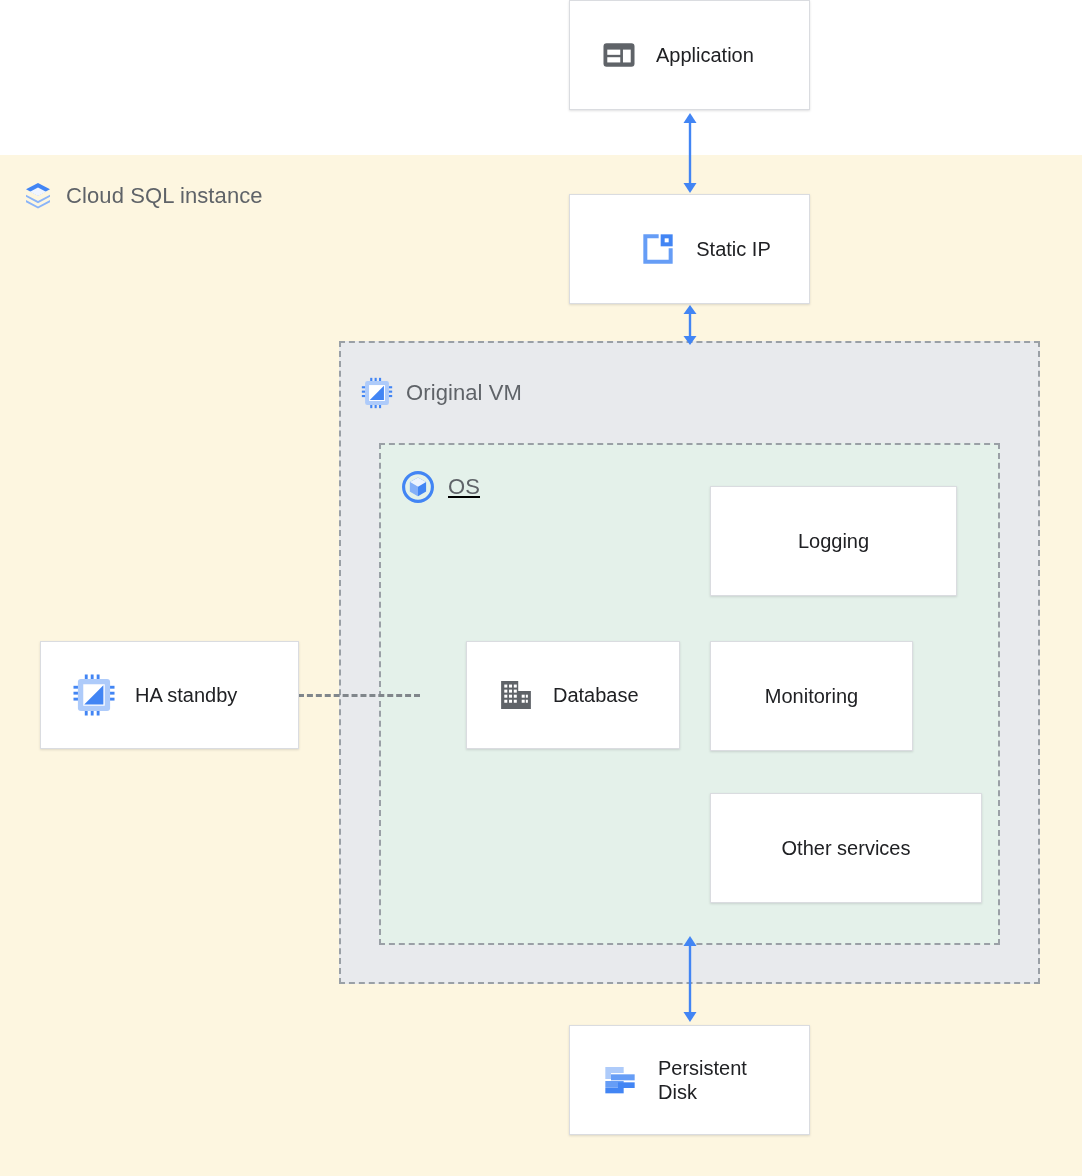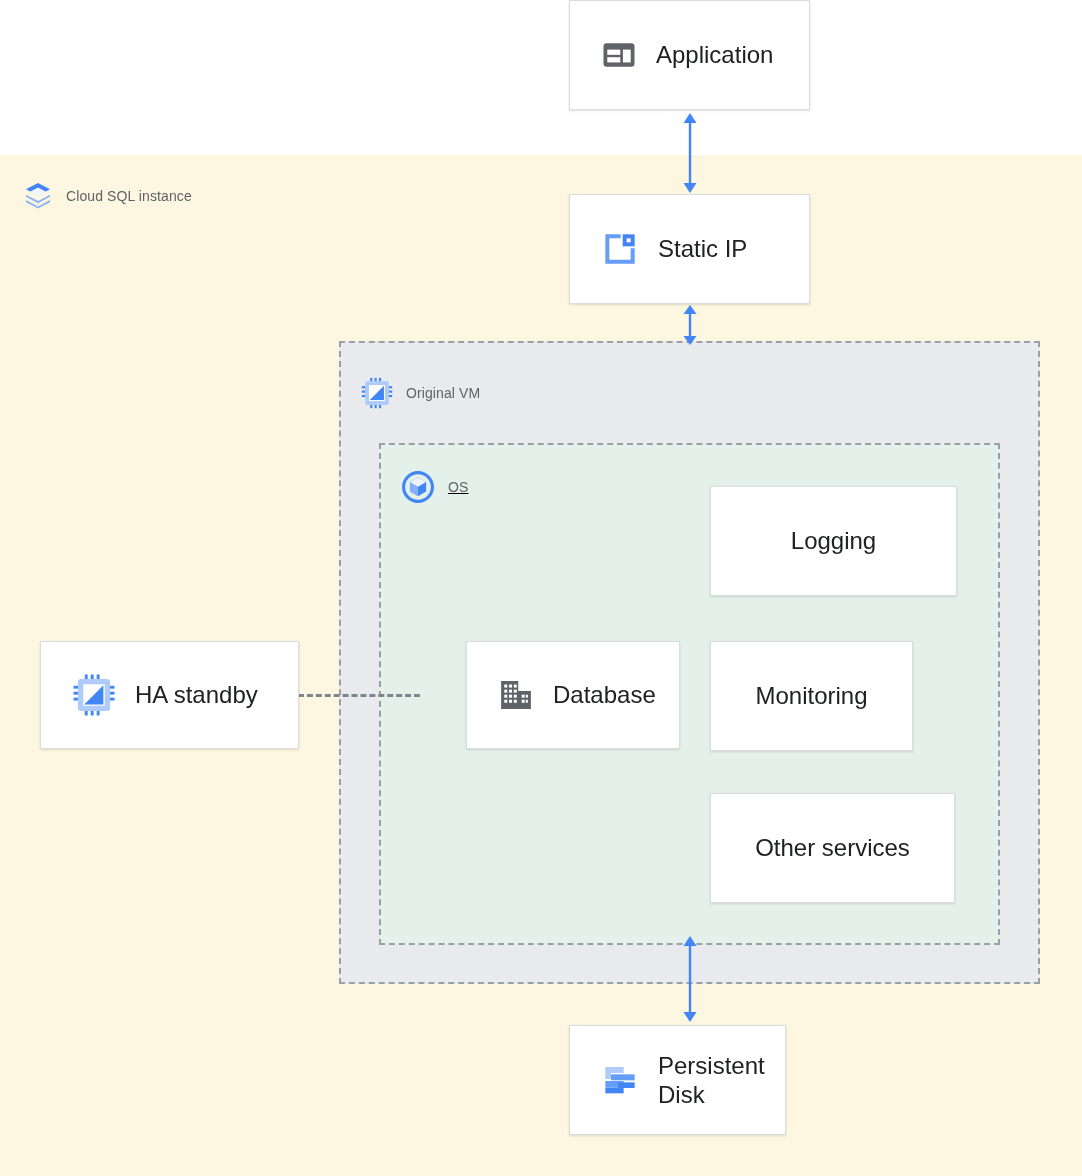--- a/index.html
+++ b/index.html
@@ -26,21 +26,21 @@
     height: 1021px;
     background: #fdf6e0;
   }
   .region-header {
     position: absolute;
     display: flex;
     align-items: center;
     gap: 12px;
   }
   .region-label {
-    font-size: 14px;
+    font-size: 22px;
     color: #5f6368;
     white-space: nowrap;
     letter-spacing: 0.1px;
   }
 
   
   .vm-container {
     position: absolute;
     left: 339px;
     top: 341px;
@@ -66,21 +66,21 @@
     position: absolute;
     background: #ffffff;
     border: 1px solid #dadce0;
     box-shadow: 0 1px 2px rgba(60,64,67,0.16);
     display: flex;
     align-items: center;
     justify-content: center;
     gap: 18px;
   }
   .node-label {
-    font-size: 24px;
+    font-size: 20px;
     color: #202124;
     line-height: 1.22;
     white-space: pre-line;
   }
   .node.with-icon { justify-content: flex-start; padding-left: 30px; }
   .node.text-only .node-label { text-align: center; }
 
   .icon-wrap { flex: 0 0 auto; display: block; line-height: 0; }
 
   
@@ -176,21 +176,21 @@
       <svg width="38" height="38" viewBox="0 0 24 24">
         <rect x="2.2" y="4.6" width="19.6" height="14.8" rx="2" fill="#5f6368"></rect>
         <rect x="4.6" y="8.6" width="8.2" height="3.3" fill="#ffffff"></rect>
         <rect x="4.6" y="13.4" width="8.2" height="3.3" fill="#ffffff"></rect>
         <rect x="14.5" y="8.6" width="4.9" height="8.1" fill="#ffffff"></rect>
       </svg>
     </span>
     <span class="node-label">Application</span>
   </div>
 
-  <div class="node with-icon" style="left:569px; top:194px; width:241px; height:110px;">
+  <div class="node with-icon" style="left:569px; top:194px; width:241px; height:110px;justify-content:center;">
     <span class="icon-wrap">
       <svg width="40" height="40" viewBox="0 0 24 24">
         <path d="M3.2 3.2 L12.4 3.2 L12.4 5.6 L5.6 5.6 L5.6 18.4 L18.4 18.4 L18.4 11.6 L20.8 11.6 L20.8 20.8 L3.2 20.8 Z" fill="#669df6"></path>
         <rect x="13.6" y="3.2" width="7.2" height="7.2" fill="#4285f4"></rect>
         <rect x="16.0" y="5.6" width="2.4" height="2.4" fill="#ffffff"></rect>
       </svg>
     </span>
     <span class="node-label">Static IP</span>
   </div>
 
@@ -247,25 +247,25 @@
   </div>
 
   <div class="node text-only" style="left:710px; top:486px; width:247px; height:110px;align-items:center;">
     <span class="node-label">Logging</span>
   </div>
 
   <div class="node text-only" style="left:710px; top:641px; width:203px; height:110px;">
     <span class="node-label">Monitoring</span>
   </div>
 
-  <div class="node text-only" style="left:710px; top:793px; width:245px; height:110px;">
+  <div class="node text-only" style="left:710px; top:793px; width:272px; height:110px;">
     <span class="node-label">Other services</span>
   </div>
 
-  <div class="node with-icon" style="left:569px; top:1025px; width:217px; height:110px;">
+  <div class="node with-icon" style="left:569px; top:1025px; width:241px; height:110px;">
     <span class="icon-wrap">
       <svg width="40" height="40" viewBox="0 0 24 24">
         <rect x="3.2" y="4.2" width="11.0" height="3.6" fill="#aecbfa"></rect>
         <rect x="3.2" y="7.8" width="3.4" height="3.6" fill="#aecbfa"></rect>
         <rect x="6.6" y="8.6" width="14.2" height="3.6" fill="#669df6"></rect>
         <rect x="3.2" y="12.6" width="11.0" height="3.6" fill="#669df6"></rect>
         <rect x="10.8" y="13.4" width="10.0" height="3.4" fill="#4285f4"></rect>
         <rect x="3.2" y="16.4" width="11.0" height="3.6" fill="#4285f4"></rect>
       </svg>
     </span>

